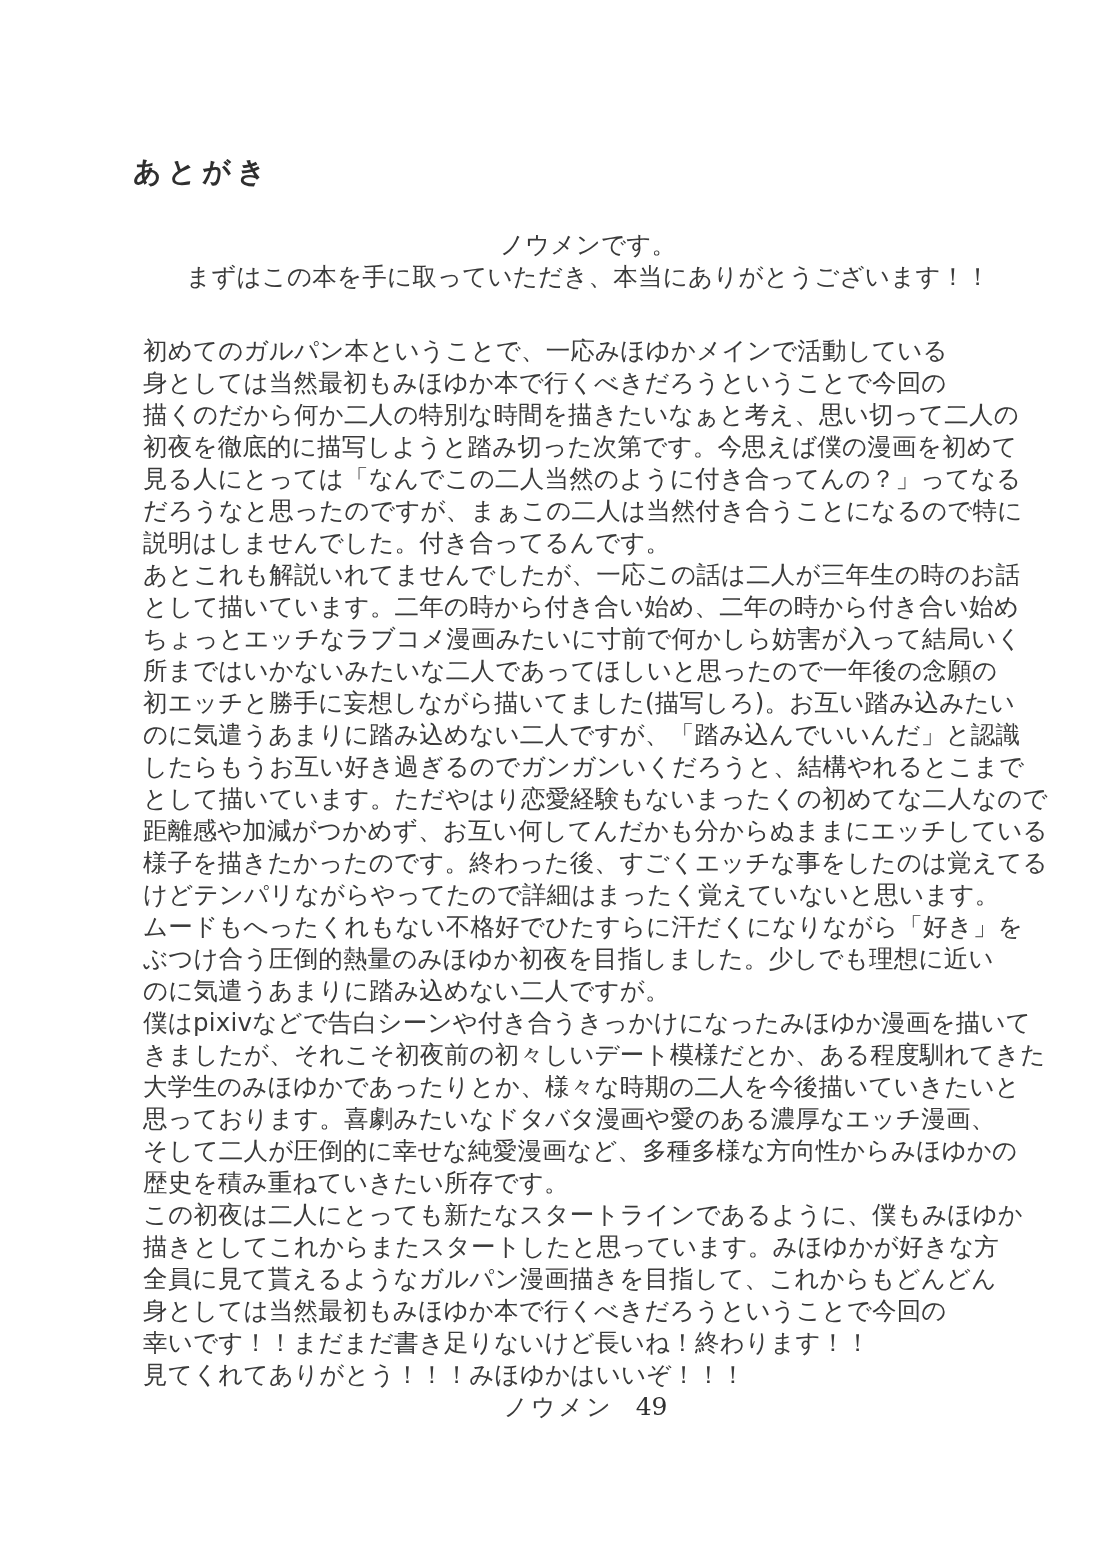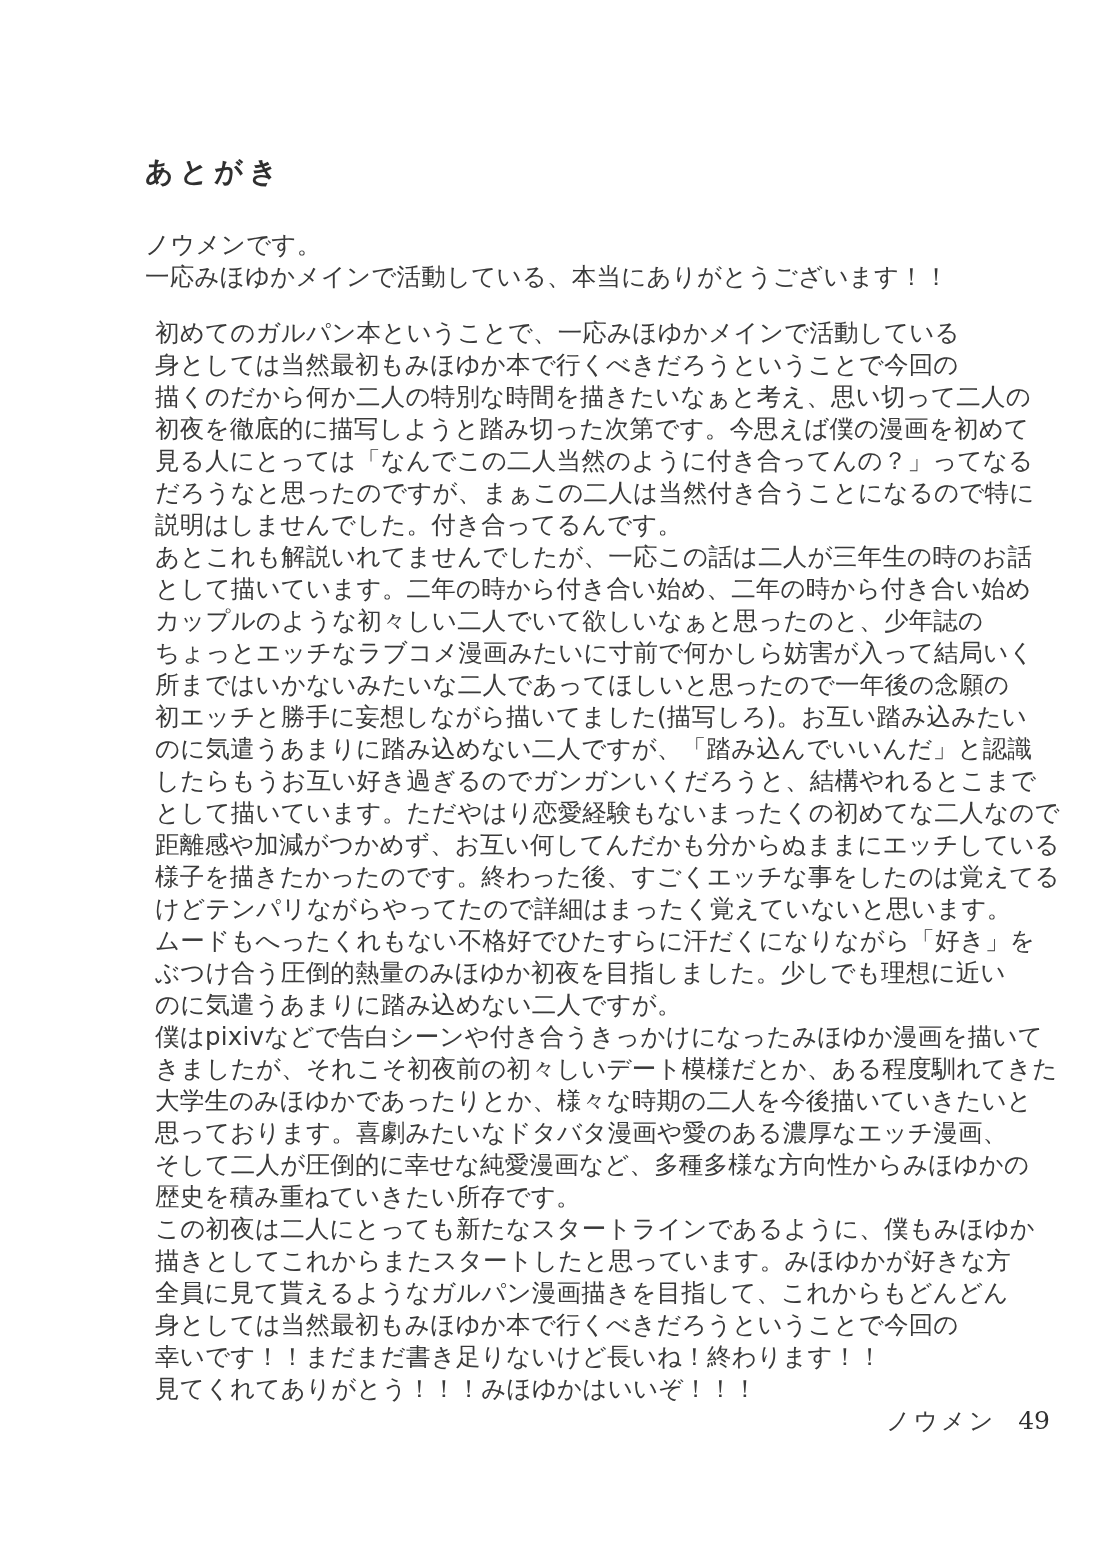--- a/index.html
+++ b/index.html
@@ -9,52 +9,53 @@
   }
   .page {
     position: relative;
     width: 1110px;
     height: 1554px;
     background: #ffffff;
     overflow: hidden;
   }
   .content {
     position: absolute;
-    left: 145px;
+    left: 133px;
     top: 155px;
     width: 910px;
     color: #3a3a3a;
   }
   .heading {
     font-family: "DejaVu Serif", "Liberation Serif", serif;
     font-size: 28px;
     font-weight: bold;
     letter-spacing: 6px;
     color: #2f2f2f;
     margin: 0 0 40px 0;
     line-height: 34px;
   }
   .intro {
-    margin: 0 0 24px 0;
+    margin: 0 0 42px 0;
+    text-align: center;
   }
   .line {
     font-family: "DejaVu Sans", "Liberation Sans", sans-serif;
     font-size: 24.5px;
     line-height: 32px;
     letter-spacing: 0.2px;
     white-space: nowrap;
     color: #3a3a3a;
   }
   .body-block {
     margin: 10px;
   }
   .signature-row {
     margin-top: -10px;
     width: 905px;
-    text-align: right;
+    text-align: center;
     line-height: 32px;
     white-space: nowrap;
   }
   .signature {
     font-family: "DejaVu Serif", "Liberation Serif", serif;
     font-size: 24px;
     letter-spacing: 3px;
     color: #3a3a3a;
   }
   .page-number {
@@ -66,34 +67,33 @@
 </style>
 </head>
 <body>
 
 <div class="page">
   <div class="content">
     <h1 class="heading">あとがき</h1>
 
     <div class="intro">
         <div class="line">ノウメンです。</div>
-        <div class="line">一応みほゆかメインで活動している、本当にありがとうございます！！</div>
+        <div class="line">まずはこの本を手に取っていただき、本当にありがとうございます！！</div>
       </div>
 
     <div class="body-block">
         <div class="line">初めてのガルパン本ということで、一応みほゆかメインで活動している</div>
         <div class="line">身としては当然最初もみほゆか本で行くべきだろうということで今回の</div>
         <div class="line">描くのだから何か二人の特別な時間を描きたいなぁと考え、思い切って二人の</div>
         <div class="line">初夜を徹底的に描写しようと踏み切った次第です。今思えば僕の漫画を初めて</div>
         <div class="line">見る人にとっては「なんでこの二人当然のように付き合ってんの？」ってなる</div>
         <div class="line">だろうなと思ったのですが、まぁこの二人は当然付き合うことになるので特に</div>
         <div class="line">説明はしませんでした。付き合ってるんです。</div>
         <div class="line">あとこれも解説いれてませんでしたが、一応この話は二人が三年生の時のお話</div>
         <div class="line">として描いています。二年の時から付き合い始め、二年の時から付き合い始め</div>
-        <div class="line">カップルのような初々しい二人でいて欲しいなぁと思ったのと、少年誌の</div>
         <div class="line">ちょっとエッチなラブコメ漫画みたいに寸前で何かしら妨害が入って結局いく</div>
         <div class="line">所まではいかないみたいな二人であってほしいと思ったので一年後の念願の</div>
         <div class="line">初エッチと勝手に妄想しながら描いてました(描写しろ)。お互い踏み込みたい</div>
         <div class="line">のに気遣うあまりに踏み込めない二人ですが、「踏み込んでいいんだ」と認識</div>
         <div class="line">したらもうお互い好き過ぎるのでガンガンいくだろうと、結構やれるとこまで</div>
         <div class="line">として描いています。ただやはり恋愛経験もないまったくの初めてな二人なので</div>
         <div class="line">距離感や加減がつかめず、お互い何してんだかも分からぬままにエッチしている</div>
         <div class="line">様子を描きたかったのです。終わった後、すごくエッチな事をしたのは覚えてる</div>
         <div class="line">けどテンパリながらやってたので詳細はまったく覚えていないと思います。</div>
         <div class="line">ムードもへったくれもない不格好でひたすらに汗だくになりながら「好き」を</div>

